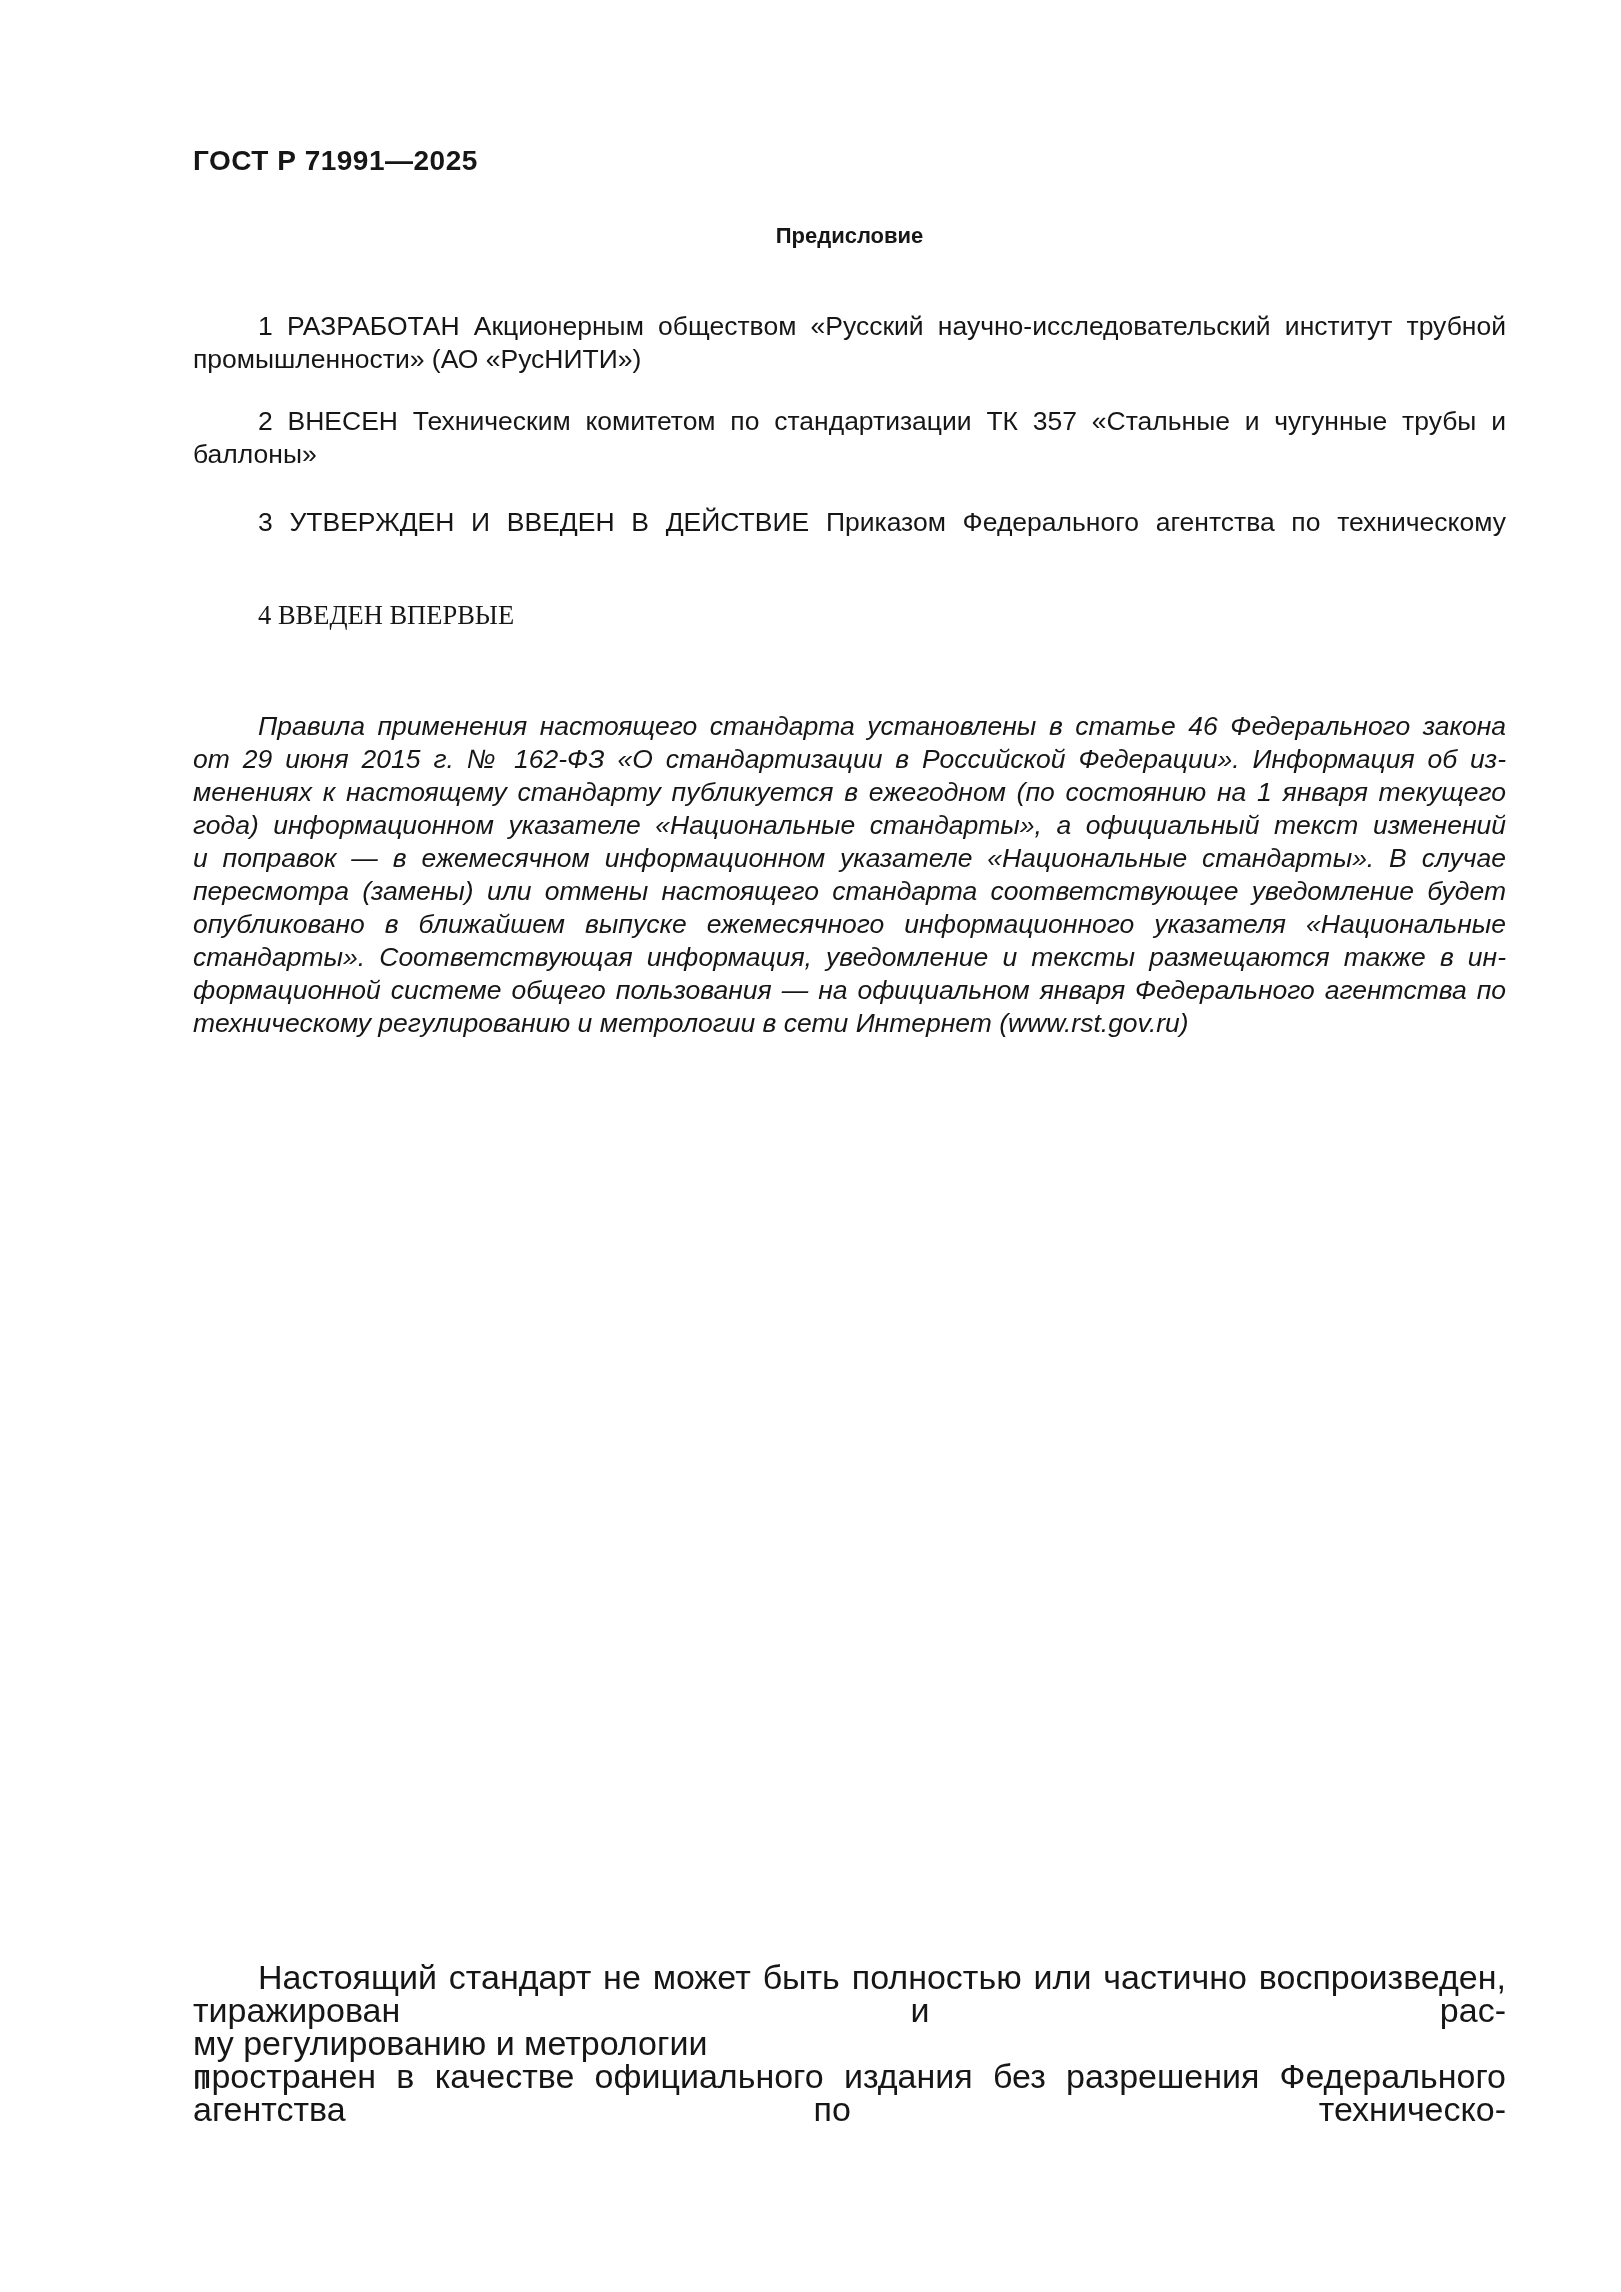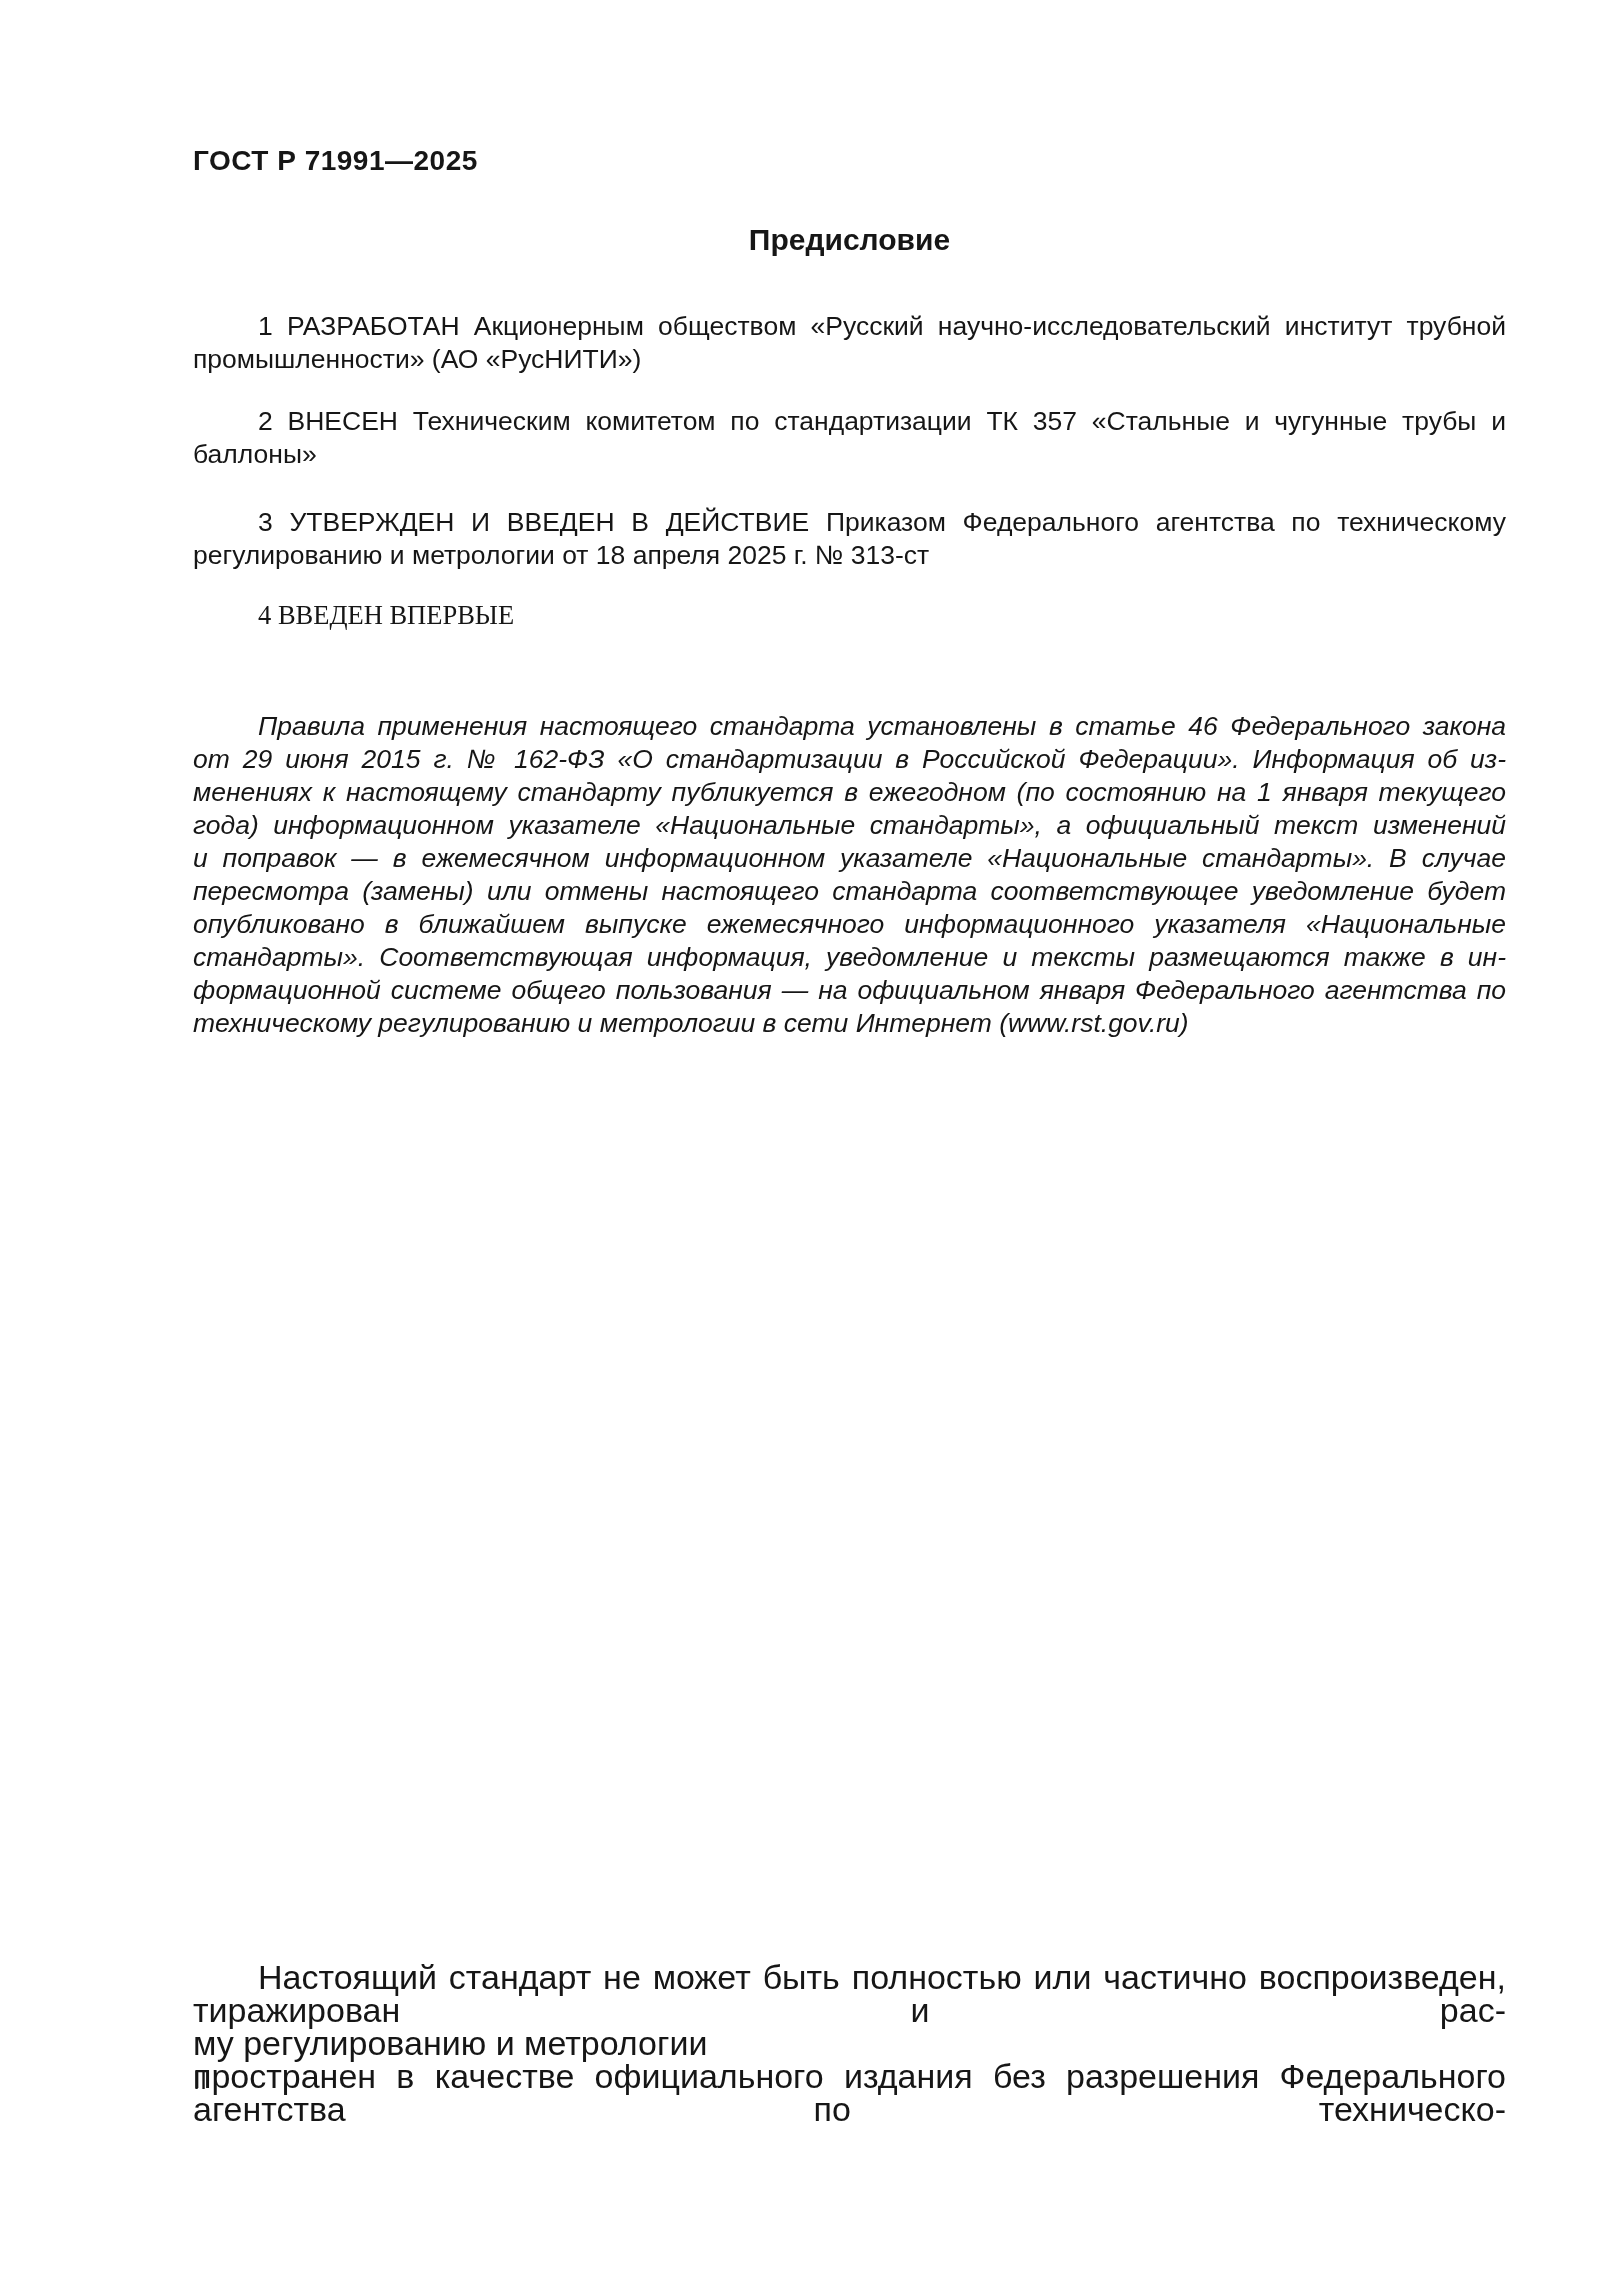--- a/index.html
+++ b/index.html
@@ -23,21 +23,21 @@
   }
   .doc-header {
     top: 145px;
     font-size: 28px;
     font-weight: bold;
     letter-spacing: 0.5px;
   }
   .doc-title {
     top: 223px;
     text-align: center;
-    font-size: 30px;
+    font-size: 22px;
     font-weight: bold;
   }
   .body-text {
     font-size: 26.5px;
     line-height: 33px;
     margin-top: 27px;
   }
   .p1 { top: 283px; }
   .p2 { top: 378px; }
   .p3 { top: 479px; }
@@ -89,21 +89,20 @@
       <div class="ln last">промышленности» (АО «РусНИТИ»)</div>
     </div>
 
   <div class="block body-text p2 indent">
       <div class="ln">2 ВНЕСЕН Техническим комитетом по стандартизации ТК 357 «Стальные и чугунные трубы и</div>
       <div class="ln last">баллоны»</div>
     </div>
 
   <div class="block body-text p3 indent">
       <div class="ln">3 УТВЕРЖДЕН И ВВЕДЕН В ДЕЙСТВИЕ Приказом Федерального агентства по техническому</div>
-      <div class="ln last">регулированию и метрологии от 18 апреля 2025 г. № 313-ст</div>
     </div>
 
   <div class="block body-text p4 indent">
       <div class="ln last">4 ВВЕДЕН ВПЕРВЫЕ</div>
     </div>
 
   <div class="block rules indent">
       <div class="ln">Правила применения настоящего стандарта установлены в статье 46 Федерального закона</div>
       <div class="ln">от 29 июня 2015 г. № 162-ФЗ «О стандартизации в Российской Федерации». Информация об из-</div>
       <div class="ln">менениях к настоящему стандарту публикуется в ежегодном (по состоянию на 1 января текущего</div>

